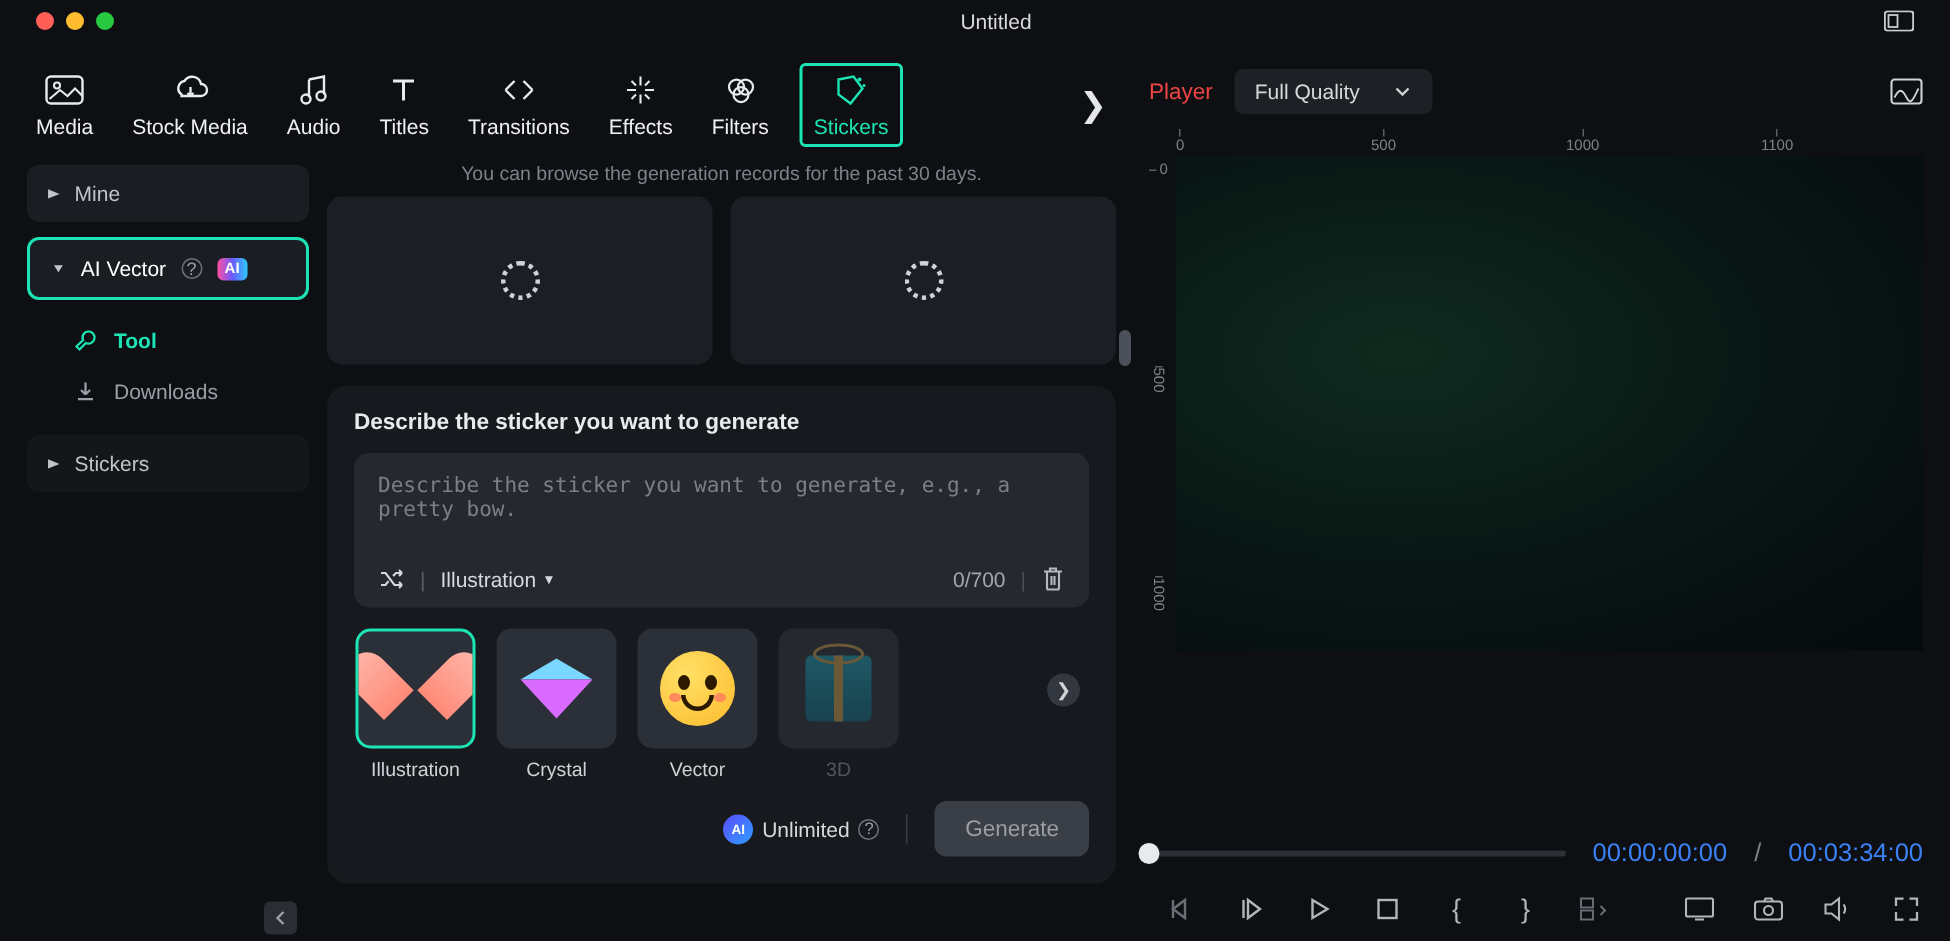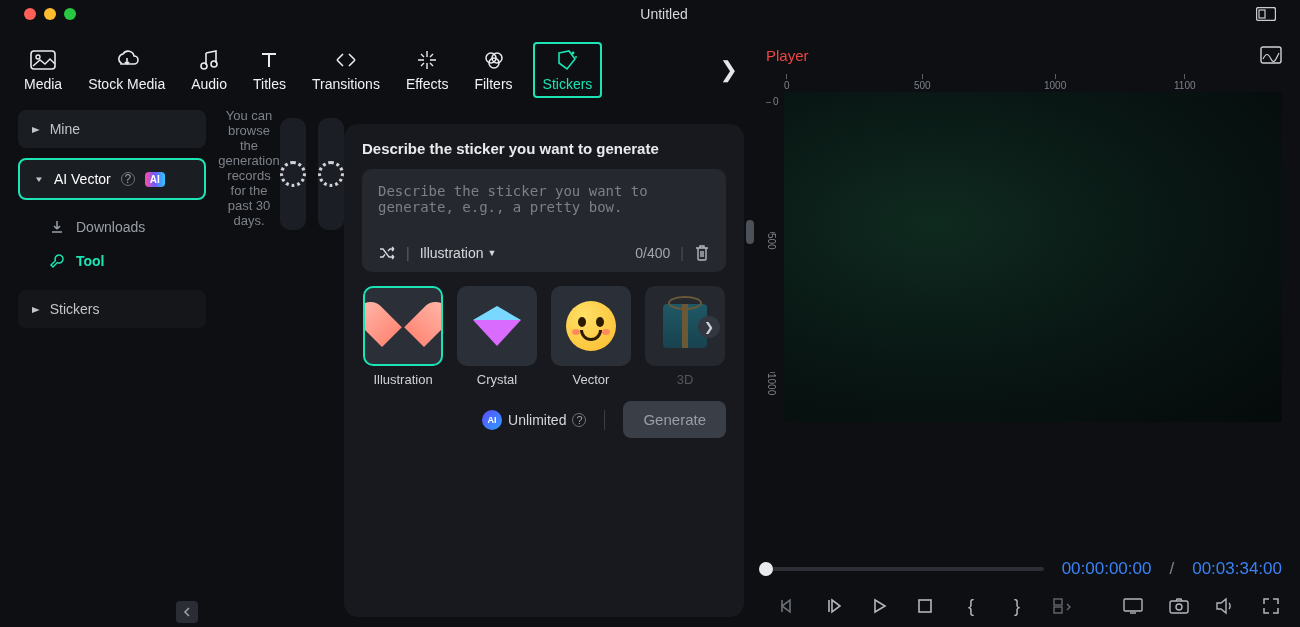--- a/index.html
+++ b/index.html
@@ -39,21 +39,21 @@
   .sb-item.plain { background:transparent; }
   .sb-caret { font-size:10px; transform:scaleY(0.8);}
   .sb-item.active { border:2px solid #1ce4b5; }
   .sb-item.active .sb-lbl { color:#fff; font-weight:500;}
   .badge-ai { background:linear-gradient(90deg,#ff4fa3,#6a5bff,#2ec9ff); font-size:10px; font-weight:700; color:#fff; padding:2px 5px; border-radius:4px;}
   .sub-nav { margin-left:20px; margin-top:2px; margin-bottom:12px;}
   .sub-item { display:flex; align-items:center; gap:10px; padding:9px 10px; cursor:pointer; color:#9aa0a8; border-radius:6px;}
   .sub-item.active { color:#1ce4b5; font-weight:600;}
   .sub-item .ic { width:18px; display:flex; justify-content:center;}
 
-  .content { flex:1; display:flex; min-height:0; padding-right:8px; position:relative;}
+  .content { flex:1; display:flex; flex-direction:column; min-height:0; padding-right:8px; position:relative;}
   .browse-note { text-align:center; color:#7d828a; font-size:13px; margin-top:-2px;}
   .rec-row { display:flex; gap:12px; margin-top:8px; }
   .rec-card { flex:1; height:112px; background:#1b1e24; border-radius:10px; display:flex; align-items:center; justify-content:center;}
   .spinner { width:26px; height:26px; border:3px dotted #cfd2d6; border-radius:50%; }
 
   .scrollthumb { position:absolute; right:-2px; top:110px; width:8px; height:24px; background:#4c5058; border-radius:4px;}
 
   .panel { margin-top:14px; background:#17191e; border-radius:14px; padding:16px 18px 18px 18px;}
   .panel h3 { font-size:15px; font-weight:600; color:#e8eaed; margin-bottom:12px;}
   .prompt { background:#25282f; border-radius:10px; padding:14px 16px 10px 16px;}
@@ -239,35 +239,35 @@
           <span class="sb-caret">▶</span>
           <span class="sb-lbl">Mine</span>
         </div>
         <div class="sb-item active">
           <span class="sb-caret">▼</span>
           <span class="sb-lbl">AI Vector</span>
           <span style="color:#9aa0a8;font-size:12px;border:1px solid #6d727a;border-radius:50%;width:14px;height:14px;display:inline-flex;align-items:center;justify-content:center;">?</span>
           <span class="badge-ai">AI</span>
         </div>
         <div class="sub-nav">
+          <div class="sub-item active">
+            <span class="ic">
+              <svg width="16" height="16" viewBox="0 0 16 16">
+                  <path d="M10 2a4 4 0 0 0-3.6 5.7L2 12l2 2 4.3-4.4A4 4 0 1 0 10 2z" fill="none" stroke="#1ce4b5" stroke-width="1.5"></path>
+                </svg>
+            </span>
+            <span>Tool</span>
+          </div>
           <div class="sub-item">
             <span class="ic">
               <svg width="16" height="16" viewBox="0 0 16 16">
                   <path d="M8 2v8m0 0L5 7m3 3l3-3M3 13h10" fill="none" stroke="#9aa0a8" stroke-width="1.5"></path>
                 </svg>
             </span>
             <span>Downloads</span>
-          </div>
-          <div class="sub-item active">
-            <span class="ic">
-              <svg width="16" height="16" viewBox="0 0 16 16">
-                  <path d="M10 2a4 4 0 0 0-3.6 5.7L2 12l2 2 4.3-4.4A4 4 0 1 0 10 2z" fill="none" stroke="#1ce4b5" stroke-width="1.5"></path>
-                </svg>
-            </span>
-            <span>Tool</span>
           </div>
         </div>
         <div class="sb-item plain" style="background:#14161a;">
           <span class="sb-caret">▶</span>
           <span class="sb-lbl">Stickers</span>
         </div>
         <div class="collapse-arrow">
           <svg width="10" height="10" viewBox="0 0 10 10">
               <path d="M7 1 L3 5 L7 9" fill="none" stroke="currentColor" stroke-width="1.6"></path>
             </svg>
@@ -297,21 +297,21 @@
                       <path d="M2 5h3l6 8h5m0 0l-2-2m2 2l-2 2M2 13h3l2-2.6M10 7l2-2h4m0 0l-2-2m2 2l-2 2" fill="none" stroke="#d6d8dc" stroke-width="1.4"></path>
                     </svg>
                 </span>
                 <span style="color:#5a5f67;">|</span>
                 <span class="pr-style">
                   <span>Illustration</span>
                   <span style="font-size:9px;">▼</span>
                 </span>
               </div>
               <div class="pr-right">
-                <span>0/400</span>
+                <span>0/700</span>
                 <span style="color:#4a4e55;">|</span>
                 <span class="trash">
                   <svg width="16" height="18" viewBox="0 0 16 18">
                       <path d="M2 4h12M6 4V2h4v2M4 4v11a1 1 0 001 1h6a1 1 0 001-1V4M7 7v6M9 7v6" fill="none" stroke="#b5b9bf" stroke-width="1.4"></path>
                     </svg>
                 </span>
               </div>
             </div>
           </div>
 
@@ -362,20 +362,28 @@
             <button class="gen-btn">Generate</button>
           </div>
         </div>
       </div>
     </div>
   </div>
 
   <div class="right">
     <div class="player-header">
       <span class="ph-label">Player</span>
+      <div class="quality">
+        <span>Full Quality</span>
+        <span>
+            <svg width="12" height="8" viewBox="0 0 12 8">
+              <path d="M2 2l4 4 4-4" fill="none" stroke="#cfd2d6" stroke-width="1.6"></path>
+            </svg>
+          </span>
+      </div>
       <span class="ph-right">
         <svg width="22" height="18" viewBox="0 0 22 18">
             <rect x="1" y="1" width="20" height="16" rx="2" fill="none" stroke="#cfd2d6" stroke-width="1.4"></rect>
             <path d="M3 13c3-6 5-6 8 0s5 0 8-6" fill="none" stroke="#cfd2d6" stroke-width="1.2"></path>
           </svg>
       </span>
     </div>
 
     <div class="ruler-h">
       <span class="tick" style="left:18px;">0</span>

